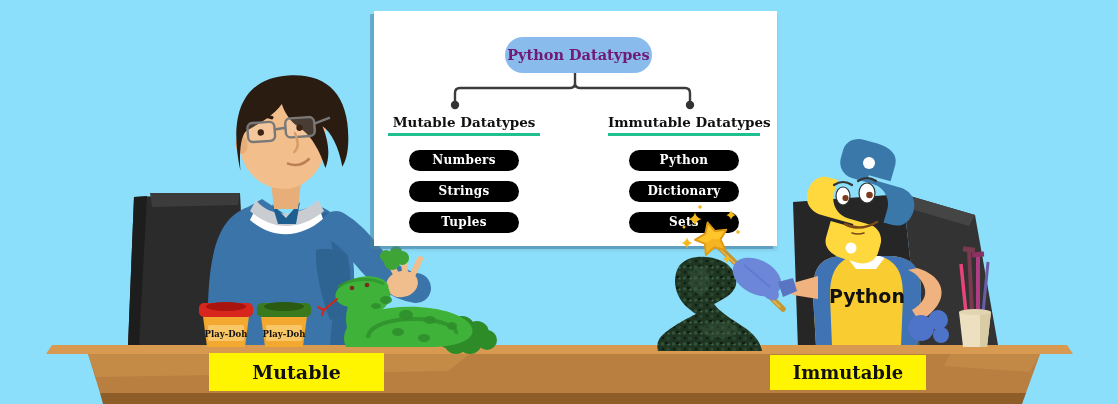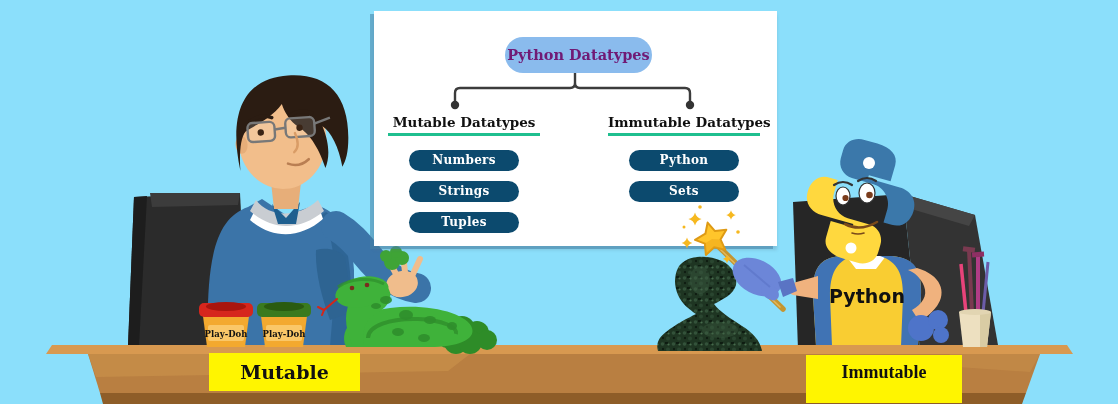--- a/index.html
+++ b/index.html
@@ -11,29 +11,29 @@
   .panel{position:absolute;left:374px;top:11px;width:403px;height:235px;background:#ffffff;
          z-index:5;box-shadow:-4px 3px 0 rgba(70,130,165,.55),0 4px 3px rgba(90,120,140,.25);}
   .root-pill{position:absolute;left:131px;top:26px;width:147px;height:36px;border-radius:18px;
          background:#8ABBED;color:#701a75;font-weight:bold;font-size:14.5px;line-height:36px;text-align:center;}
   .connector{position:absolute;left:0;top:0;}
   .branch{position:absolute;top:96px;}
   .branch.left{left:14px;width:152px;}
   .branch.right{left:234px;width:152px;}
   .branch-heading{font-weight:bold;font-size:13.5px;color:#101010;text-align:center;white-space:nowrap;margin-top:7px;}
   .branch-underline{height:3px;background:#1FBF8F;margin-top:3px;}
-  .pill{width:110px;height:21px;margin:0 auto;border-radius:11px;background:#0c4a6e;color:#fff;
+  .pill{width:110px;height:21px;margin:0 auto;border-radius:11px;background:#000000;color:#fff;
         font-size:12px;font-weight:bold;line-height:21px;text-align:center;letter-spacing:.3px;}
   .pill.first{margin-top:14px;}
   .pill + .pill{margin-top:10px;}
 
   
   .desk-label{position:absolute;background:#FFF500;color:#111;font-weight:bold;text-align:center;z-index:4;}
-  .desk-label.mutable{left:209px;top:353px;width:151px;height:38px;font-size:19px;line-height:38px;}
-  .desk-label.immutable{left:806px;top:355px;width:156px;height:48px;font-size:18px;line-height:35px;font-family:Liberation Serif, serif;}
+  .desk-label.mutable{left:209px;top:353px;width:175px;height:38px;font-size:19px;line-height:38px;}
+  .desk-label.immutable{left:770px;top:355px;width:156px;height:35px;font-size:18px;line-height:35px;}
 </style>
 </head>
 <body>
 
 <div class="stage">
 
   <svg class="scene-svg" width="1118" height="404" viewBox="0 0 1118 404">
     <defs>
       <pattern id="cobratex" width="11" height="11" patternUnits="userSpaceOnUse">
         <rect width="11" height="11" fill="#1E3522"></rect>
@@ -250,20 +250,21 @@
       <div class="branch-underline"></div>
       <div class="pill first">Numbers</div>
       <div class="pill">Strings</div>
       <div class="pill">Tuples</div>
     </div>
 
     <div class="branch right">
       <div class="branch-heading">Immutable Datatypes</div>
       <div class="branch-underline"></div>
       <div class="pill first">Python</div>
+      <div class="pill">Dictionary</div>
       <div class="pill">Sets</div>
     </div>
   </div>
 
   <div class="desk-label mutable">Mutable</div>
   <div class="desk-label immutable">Immutable</div>
 
   <svg class="overlay-svg" width="1118" height="404" viewBox="0 0 1118 404">
     <path d="M718,246 L783,309" stroke="#C49531" stroke-width="5.5" stroke-linecap="round"></path>
     <path d="M720,249 L780,307" stroke="#E3B85A" stroke-width="1.5" stroke-linecap="round"></path>

